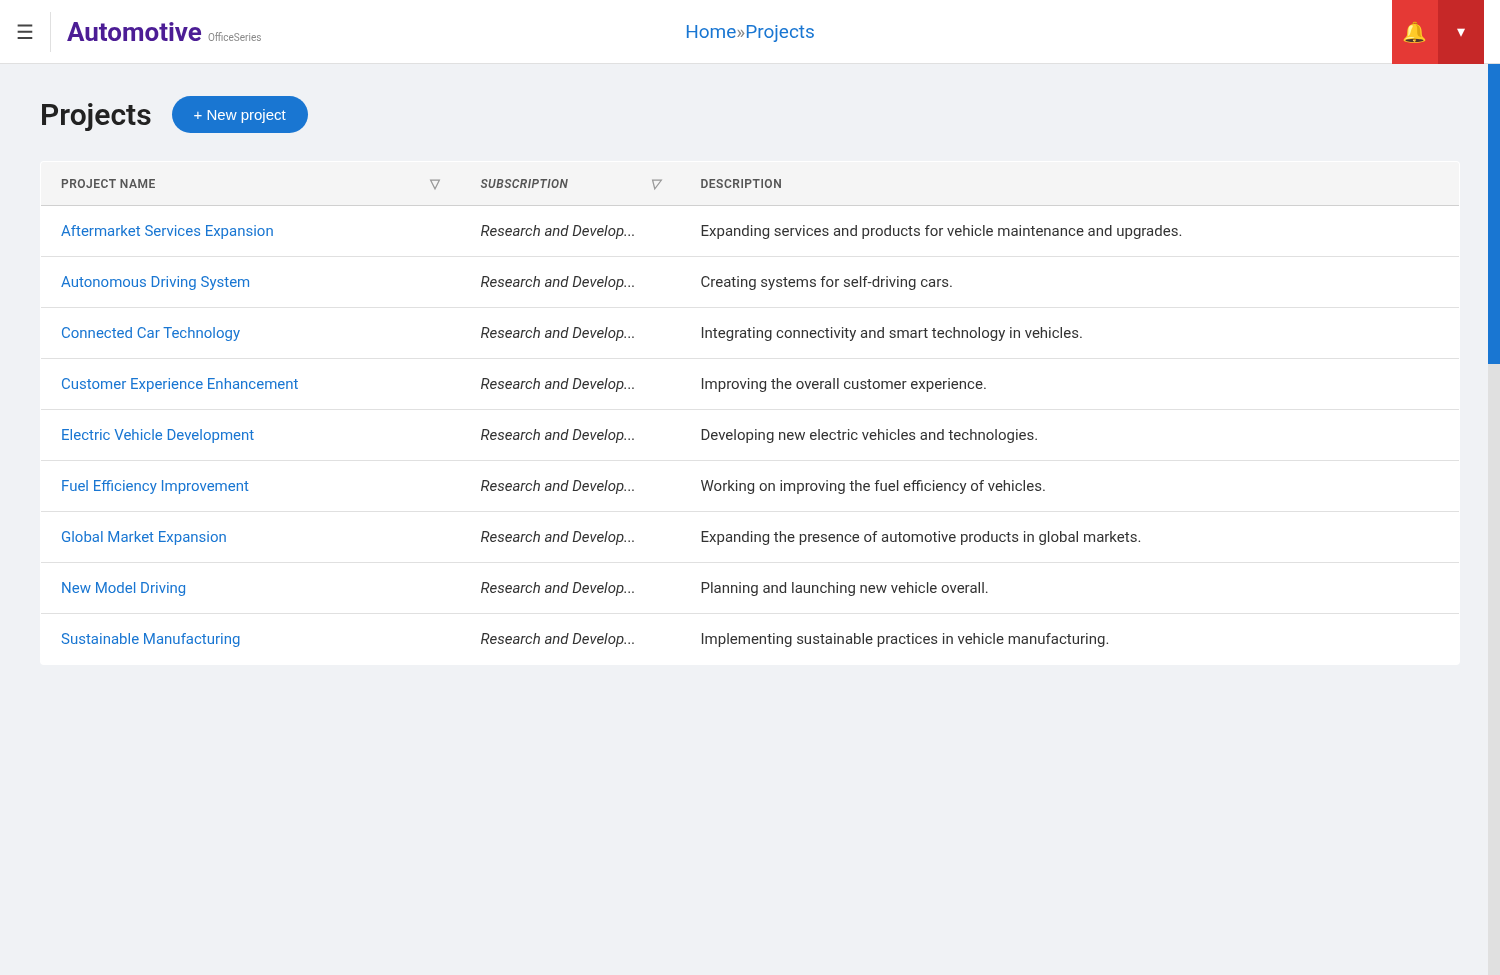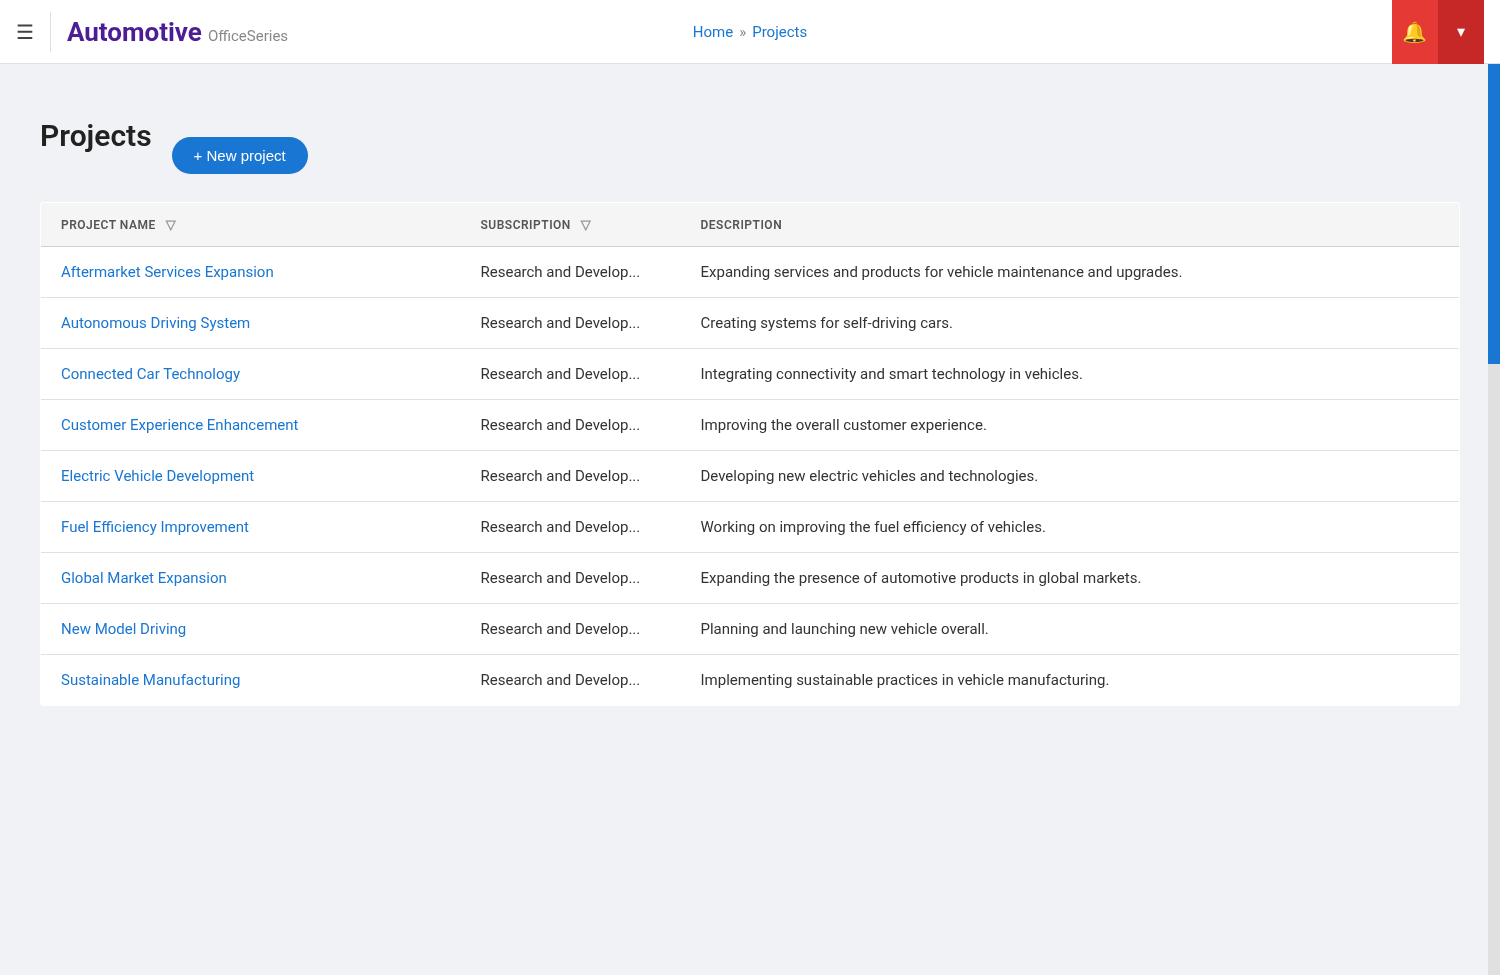--- a/index.html
+++ b/index.html
@@ -47,33 +47,32 @@
       gap: 6px;
     }
 
     .header-logo-main {
       font-size: 26px;
       font-weight: 700;
       color: #4c1d95;
     }
 
     .header-logo-sub {
-      font-size: 15px;
+      font-size: 10px;
       color: #888;
       font-weight: 400;
     }
 
     .header-nav {
       position: absolute;
       left: 50%;
       transform: translateX(-50%);
       display: flex;
       align-items: center;
-      gap: 6px;
-      font-size: 15px;
+      font-size: 19px;
       justify-content: space-between;
     }
 
     .header-nav-home {
       color: #1976d2;
       cursor: pointer;
       text-decoration: none;
     }
 
     .header-nav-sep {
@@ -161,21 +160,20 @@
       color: white;
       border: none;
       border-radius: 25px;
       padding: 10px 22px;
       font-size: 15px;
       cursor: pointer;
       display: flex;
       align-items: center;
       gap: 8px;
       font-weight: 500;
-      margin-top: 41px;
     }
 
     
     .projects-table {
       width: 100%;
       border-collapse: collapse;
       background: #fff;
       border: 1px solid #d0d0d0;
       border-radius: 4px;
       overflow: hidden;
@@ -192,21 +190,21 @@
       font-weight: 600;
       color: #555;
       letter-spacing: 0.5px;
       text-transform: uppercase;
       border-bottom: 1px solid #d0d0d0;
     }
 
     .th-with-filter {
       display: flex;
       align-items: center;
-      gap: 10px;
+      justify-content: space-between;
     }
 
     .filter-icon {
       color: #999;
       font-size: 13px;
       cursor: pointer;
     }
 
     .projects-table td {
       padding: 16px 20px;
@@ -225,20 +223,21 @@
       cursor: pointer;
       text-decoration: none;
     }
 
     .col-name {
       width: 420px;
     }
 
     .col-subscription {
       width: 220px;
+      font-style: italic;
     }
 
     .col-description {
       width: auto;
     }
   </style>
 </head>
 <body>
 
 <div class="header">

